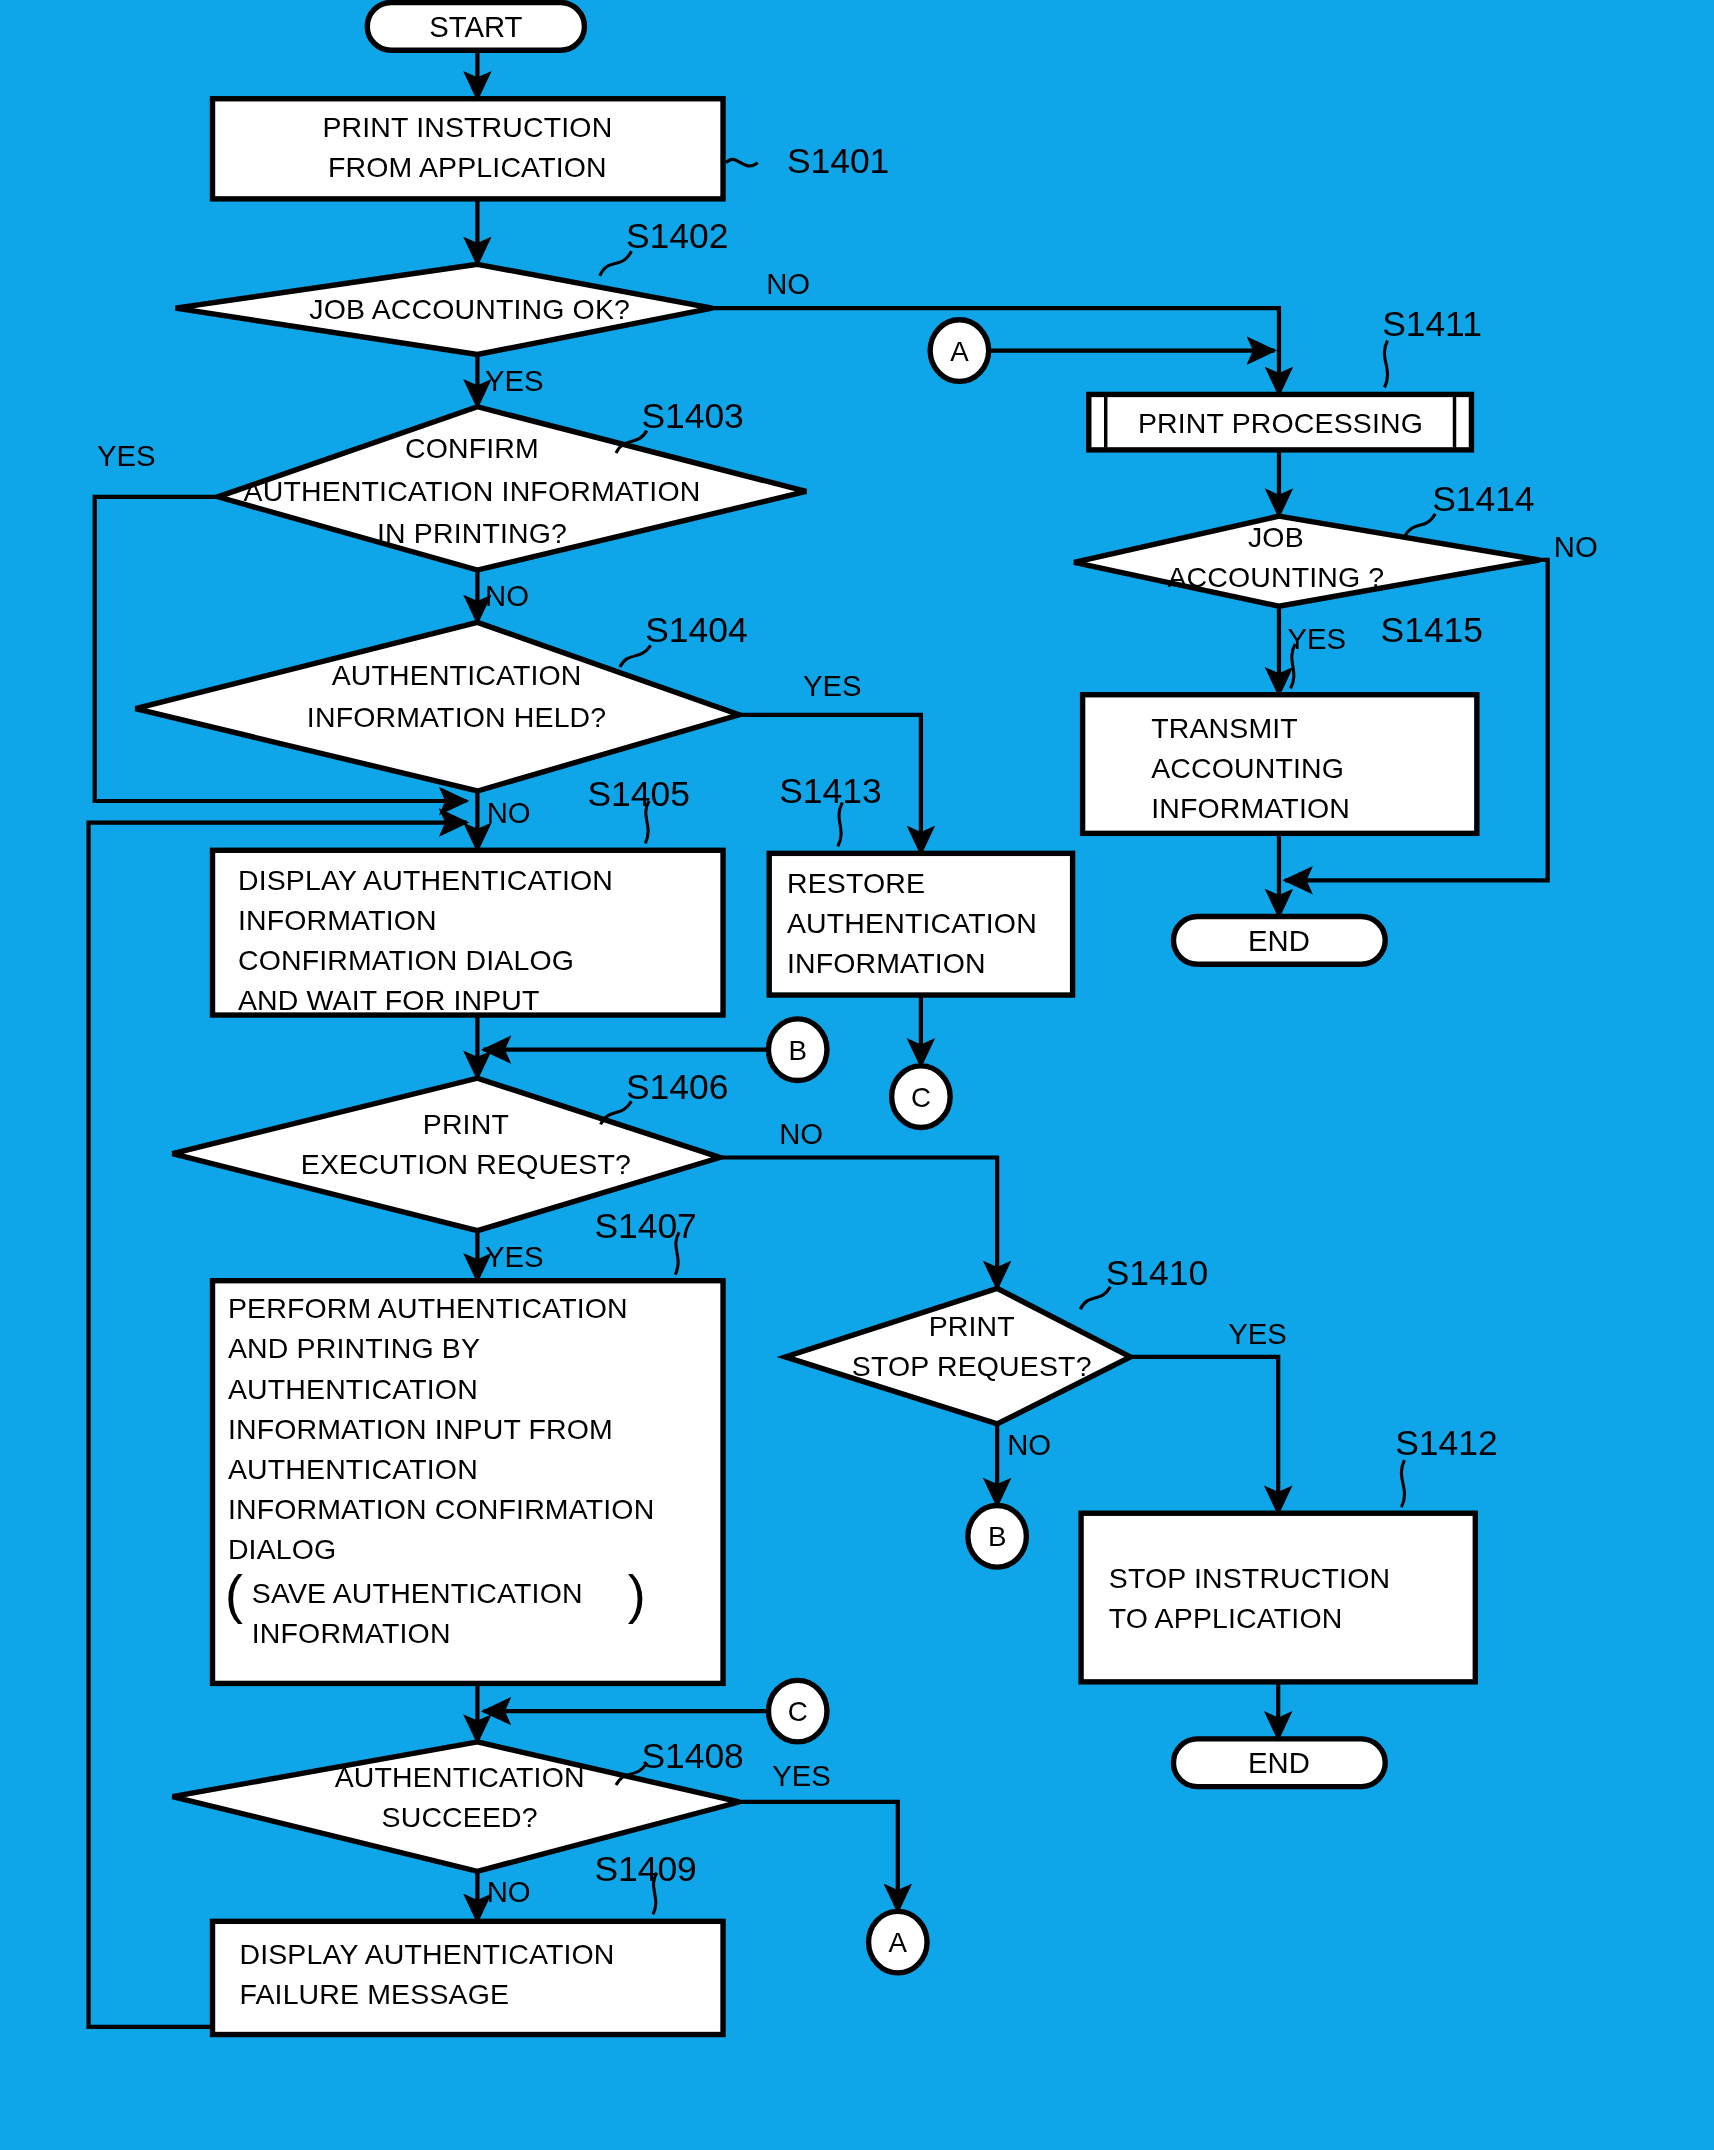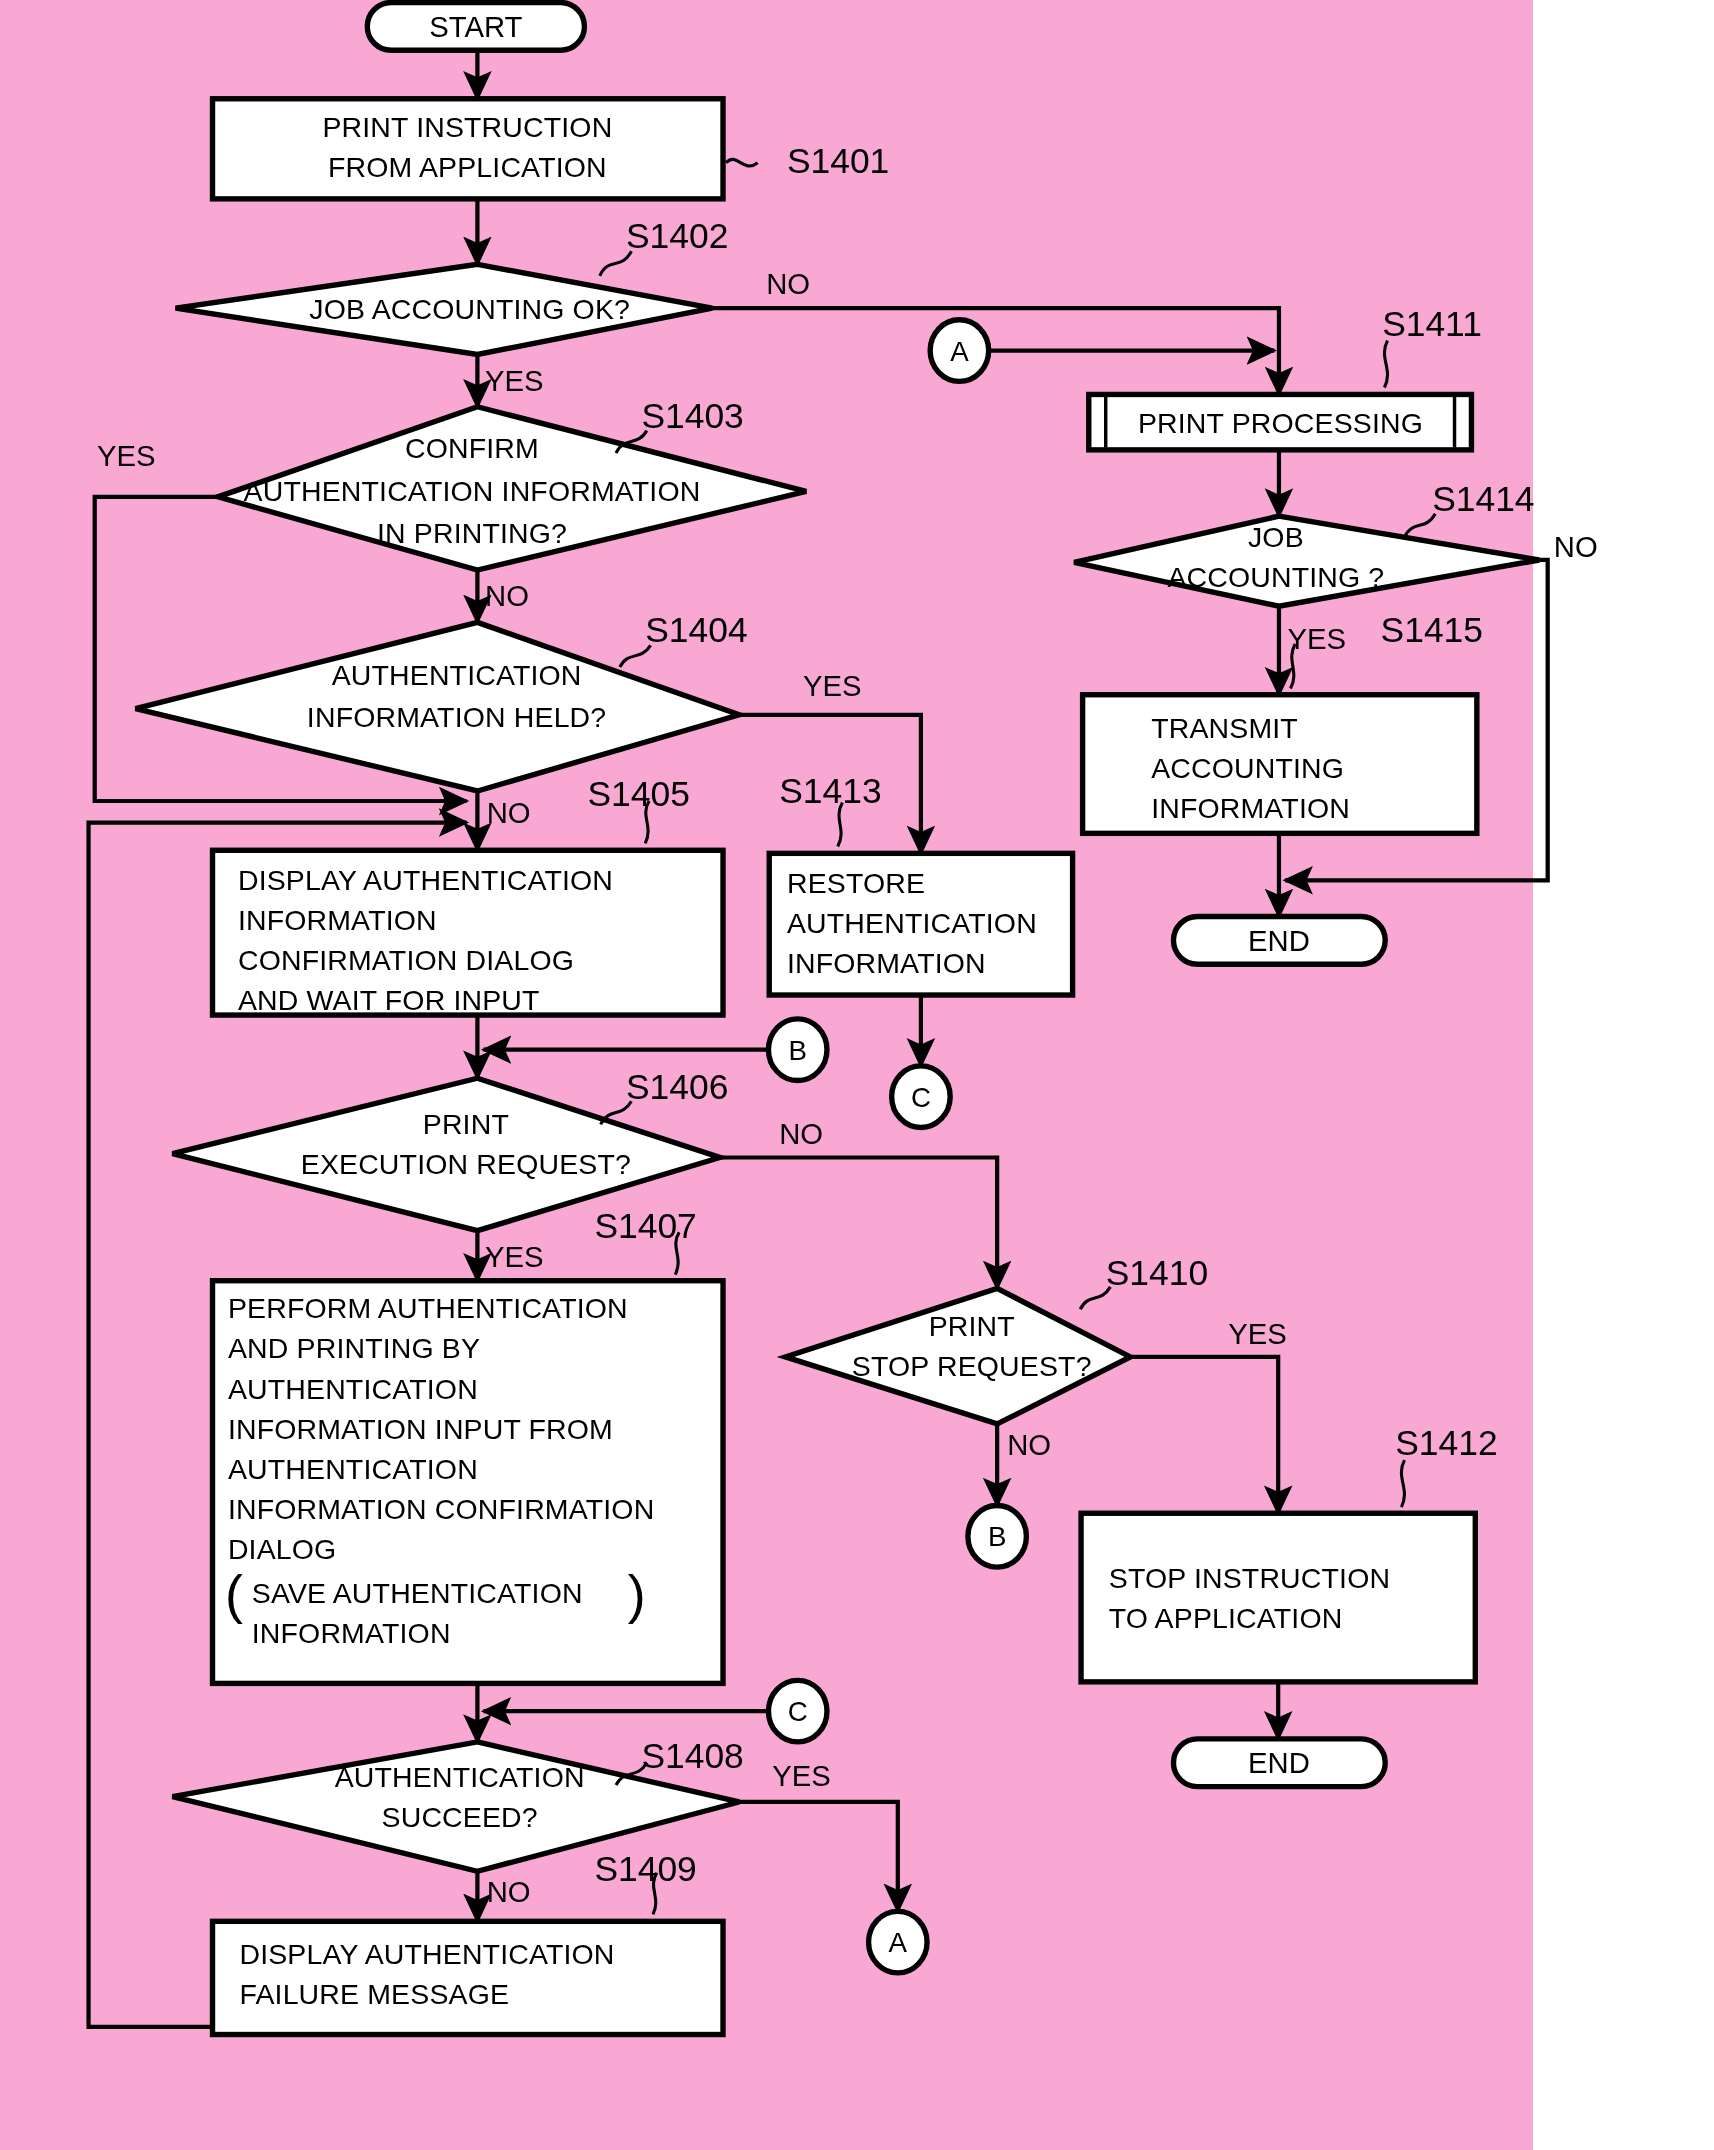--- a/index.html
+++ b/index.html
@@ -8,23 +8,23 @@
     background: #ffffff;
   }
   body {
     width: 1714px;
     height: 2151px;
     font-family: "Liberation Sans", sans-serif;
     overflow: hidden;
   }
   #flow-root {
     position: relative;
-    width: 1533px;
+    width: 1714px;
     height: 2151px;
-    background: #f9a8d4;
+    background: #0ea5e9;
     text-decoration: underline;
   }
   svg#flow-svg {
     position: absolute;
     top: 0;
     left: 0;
     width: 1714px;
     height: 2151px;
     display: block;
   }

